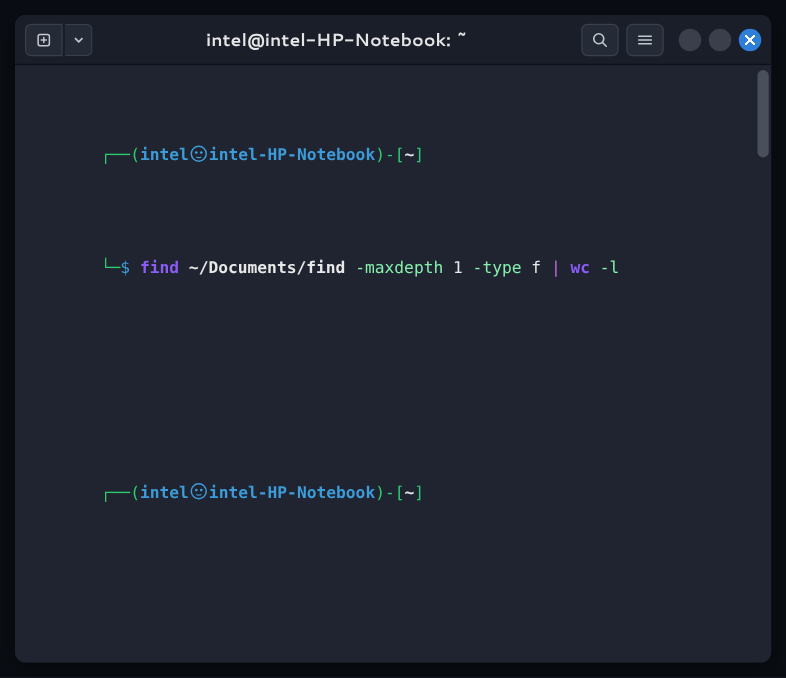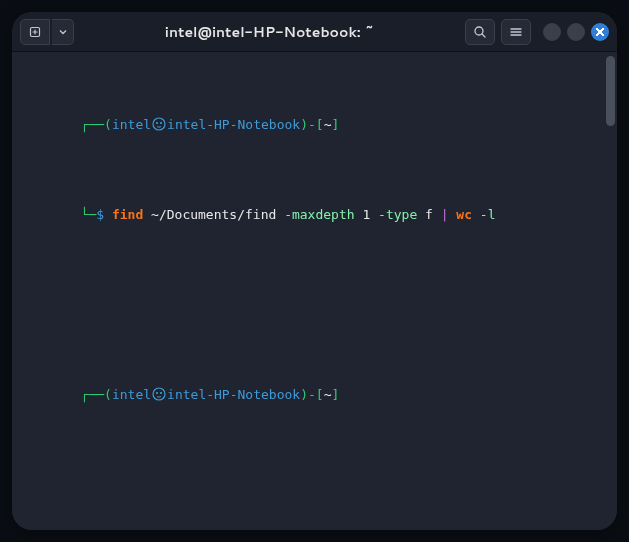--- a/index.html
+++ b/index.html
@@ -8,21 +8,21 @@
       font-family: "DejaVu Sans Mono", "Menlo", monospace;
       font-size: 13px;
       width: 629px;
       height: 542px;
       padding: 12px;
     }
     .window {
       width: 100%;
       height: 100%;
       background: #1f2430;
-      border-radius: 20px;
+      border-radius: 8px;
       overflow: hidden;
       display: flex;
       flex-direction: column;
       box-shadow: 0 4px 20px rgba(0,0,0,0.5);
     }
     .titlebar {
       height: 40px;
       background: #1a1e29;
       display: flex;
       align-items: center;
@@ -112,22 +112,22 @@
       height: 70px;
       background: #4a4f5c;
       border-radius: 5px;
     }
     .promptblock { white-space: pre; font-family: inherit; }
     .green { color: #2ecc71; }
     .blue { color: #3d9bd8; }
     .white { color: #e8e8e8; }
     .flag { color: #86efac; }
     .pipe { color: #c46ad9; }
-    .red { color: #f97316; font-weight: bold;}
-    .bold { font-weight: normal; }
+    .red { color: #8b5cf6; font-weight: bold;}
+    .bold { font-weight: bold; }
     .skull {
       display: inline-block;
       vertical-align: -2px;
       margin: 0 1px;
     }
     .line { display:block; }
     svg { display:block; }
   </style>
 </head>
 <body>

